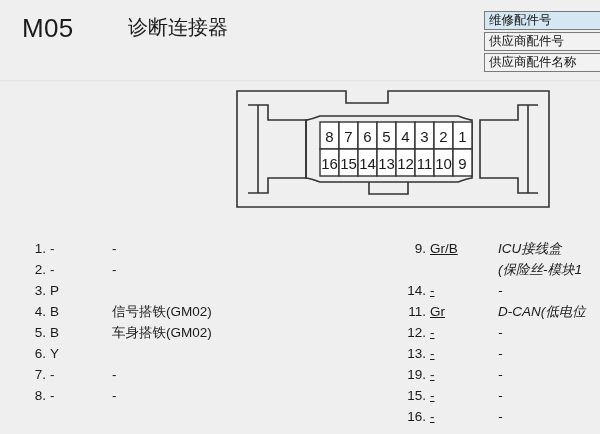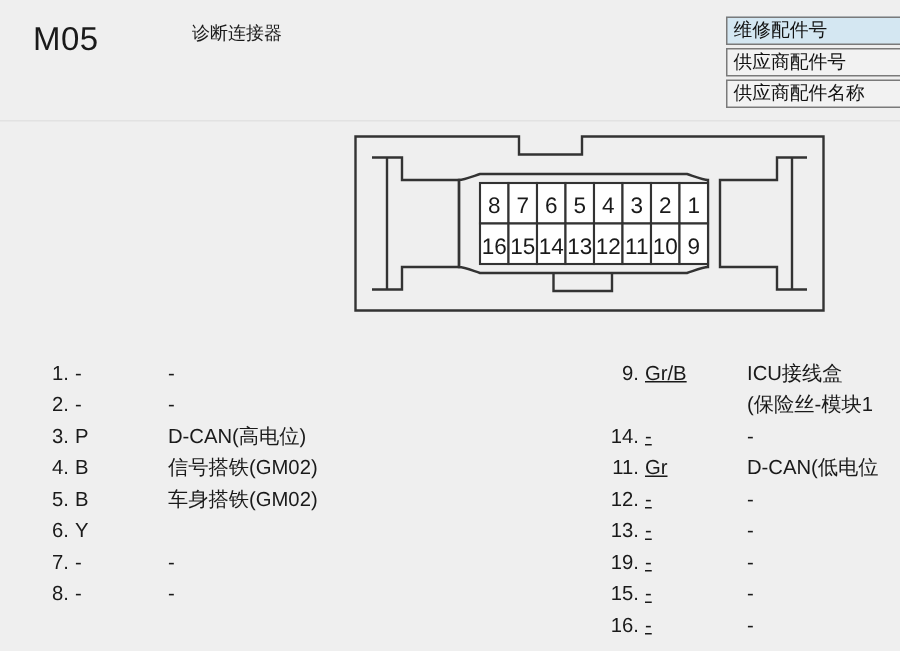--- a/index.html
+++ b/index.html
@@ -18,28 +18,28 @@
 
   
   #header {
     position: absolute;
     left: 0; top: 0;
     width: 600px; height: 80px;
   }
   #page-code {
     position: absolute;
     left: 22px; top: 13px;
-    font-size: 22px;
+    font-size: 26px;
     letter-spacing: 0.3px;
     color: #1a1a1a;
   }
   #page-title {
     position: absolute;
     left: 128px; top: 14px;
-    font-size: 12px;
+    font-size: 20px;
     color: #1a1a1a;
   }
 
   #part-boxes {
     position: absolute;
     left: 484px; top: 11px;
     width: 118px;
   }
   .part-box {
     box-sizing: border-box;
@@ -106,21 +106,21 @@
     position: absolute;
     left: 28px; top: 0;
   }
   .pin-desc {
     position: absolute;
     left: 90px; top: 0;
     white-space: nowrap;
   }
   #pin-list-right .pin-index { width: 26px; }
   #pin-list-right .pin-color { left: 30px; text-decoration: underline; }
-  #pin-list-right .pin-desc { left: 98px; }
+  #pin-list-right .pin-desc { left: 98px; font-style: italic; }
 
   .pin-desc .line2 { display: block; text-align: center; }
 </style>
 </head>
 <body>
 
 <div id="header">
   <div id="page-code">M05</div>
   <div id="page-title">诊断连接器</div>
 
@@ -216,21 +216,20 @@
     <span class="pin-desc">-</span>
   </div>
   <div class="pin-row">
     <span class="pin-index">2.</span>
     <span class="pin-color">-</span>
     <span class="pin-desc">-</span>
   </div>
   <div class="pin-row">
     <span class="pin-index">3.</span>
     <span class="pin-color">P</span>
-    <span class="pin-desc">D-CAN(高电位)</span>
   </div>
   <div class="pin-row">
     <span class="pin-index">4.</span>
     <span class="pin-color">B</span>
     <span class="pin-desc">信号搭铁(GM02)</span>
   </div>
   <div class="pin-row">
     <span class="pin-index">5.</span>
     <span class="pin-color">B</span>
     <span class="pin-desc">车身搭铁(GM02)</span>

